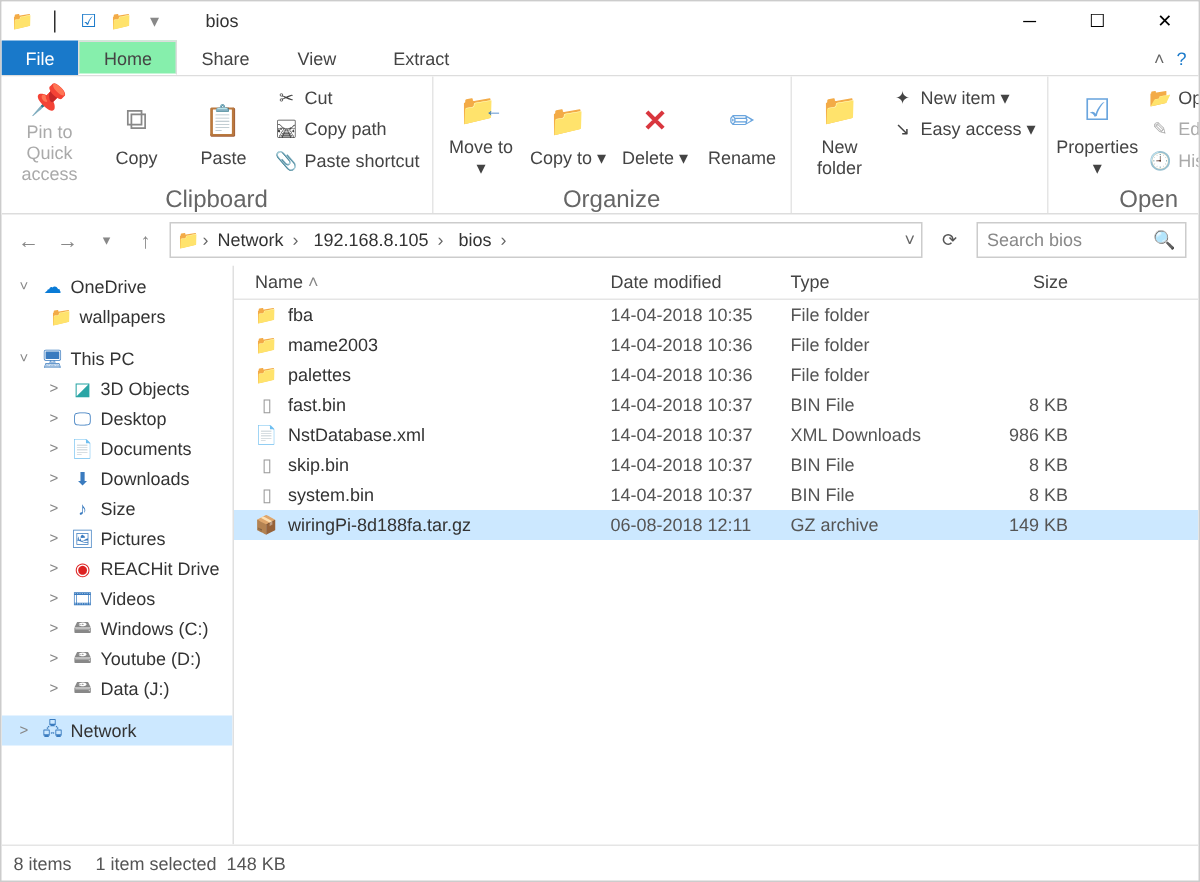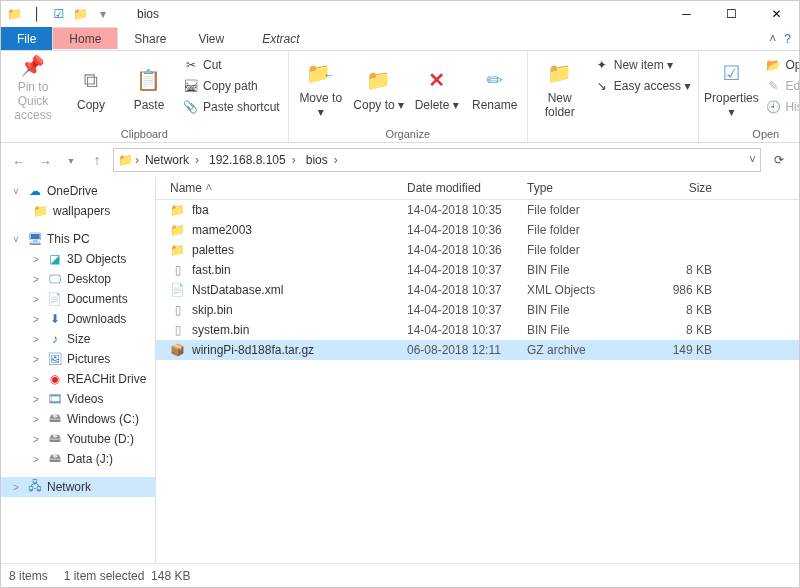--- a/index.html
+++ b/index.html
@@ -11,30 +11,30 @@
 .qat span { width: 20px; height: 20px; display: flex; align-items: center; justify-content: center; }
 .context-tab { background: #fce0ef; height: 26px; display: flex; align-items: center; justify-content: center; padding: 0 14px; color: #555; margin-left: 120px; }
 .title-text { flex: 1; text-align: left; padding-left: 20px; color: #333; }
 .win-controls { display: flex; }
 .win-controls div { width: 45px; height: 26px; display: flex; align-items: center; justify-content: center; }
 
 
 .tabs-row { display: flex; height: 24px; border-bottom: 1px solid #ddd; align-items: stretch; justify-content: center; }
 .tab { padding: 0 16px; display: flex; align-items: center; color: #444; }
 .tab.file { background: #1979ca; color: #fff; }
-.tab.active { border: 1px solid #ddd; border-bottom: 1px solid #fff; background: #fca5a5; }
-.tab.context { margin-left: 6px; font-style: italic; }
+.tab.active { border: 1px solid #ddd; border-bottom: 1px solid #fff; background: #86efac; }
+.tab.context { margin-left: 6px; }
 .tabs-row .spacer { flex: 1; }
 .help-area { display: flex; align-items: center; gap: 8px; padding-right: 8px; color: #666; }
 
 
 .ribbon { display: flex; height: 92px; border-bottom: 1px solid #ddd; background: #fff; }
 .group { display: flex; flex-direction: column; border-right: 1px solid #e5e5e5; padding: 2px 4px 0; }
 .group-body { flex: 1; display: flex; align-items: flex-start; gap: 2px; }
-.group-label { text-align: center; color: #666; font-size: 11px; padding: 2px 0; }
+.group-label { text-align: center; color: #666; font-size: 16px; padding: 2px 0; }
 .big-btn { display: flex; flex-direction: column; align-items: center; justify-content: center; width: 56px; height: 70px; gap: 2px; text-align: center; color: #444; padding: 2px; }
 .big-btn.disabled { color: #aaa; }
 .big-btn .ico { width: 32px; height: 32px; display: flex; align-items: center; justify-content: center; font-size: 20px; }
 .small-stack { display: flex; flex-direction: column; gap: 1px; padding-top: 2px; }
 .small-btn { display: flex; align-items: center; gap: 4px; padding: 2px 4px; color: #444; white-space: nowrap; }
 .small-btn .ico { width: 16px; height: 16px; display: inline-flex; align-items: center; justify-content: center; font-size: 12px; }
 .small-btn.disabled { color: #aaa; }
 
 
 .nav-bar { display: flex; align-items: center; height: 34px; padding: 4px 8px; gap: 6px; }
@@ -243,20 +243,25 @@
   <div class="breadcrumb">
     <span class="ic-folder">📁</span>
     <span style="color:#666">›</span>
     <span class="crumb">Network</span>
     <span class="crumb">192.168.8.105</span>
     <span class="crumb">bios</span>
     <span style="flex:1"></span>
     <span style="color:#666">˅</span>
   </div>
   <span class="refresh">⟳</span>
+  <div class="search-box">
+    <span>Search bios</span>
+    <span style="flex:1"></span>
+    <span>🔍</span>
+  </div>
 </div>
 
 <div class="main">
   <div class="tree">
     <div class="tree-item">
         <span class="exp">˅</span>
         <span class="tico ic-onedrive">☁</span>
         <span>OneDrive</span>
       </div>
     <div class="tree-item indent1">
@@ -375,21 +380,21 @@
           <div class="c-date">14-04-2018 10:37</div>
           <div class="c-type">BIN File</div>
           <div class="c-size">8 KB</div>
         </div>
         <div class="row">
           <div class="c-name">
             <span class="fico ic-xml">📄</span>
             <span>NstDatabase.xml</span>
           </div>
           <div class="c-date">14-04-2018 10:37</div>
-          <div class="c-type">XML Objects</div>
+          <div class="c-type">XML Downloads</div>
           <div class="c-size">986 KB</div>
         </div>
         <div class="row">
           <div class="c-name">
             <span class="fico ic-file">▯</span>
             <span>skip.bin</span>
           </div>
           <div class="c-date">14-04-2018 10:37</div>
           <div class="c-type">BIN File</div>
           <div class="c-size">8 KB</div>

